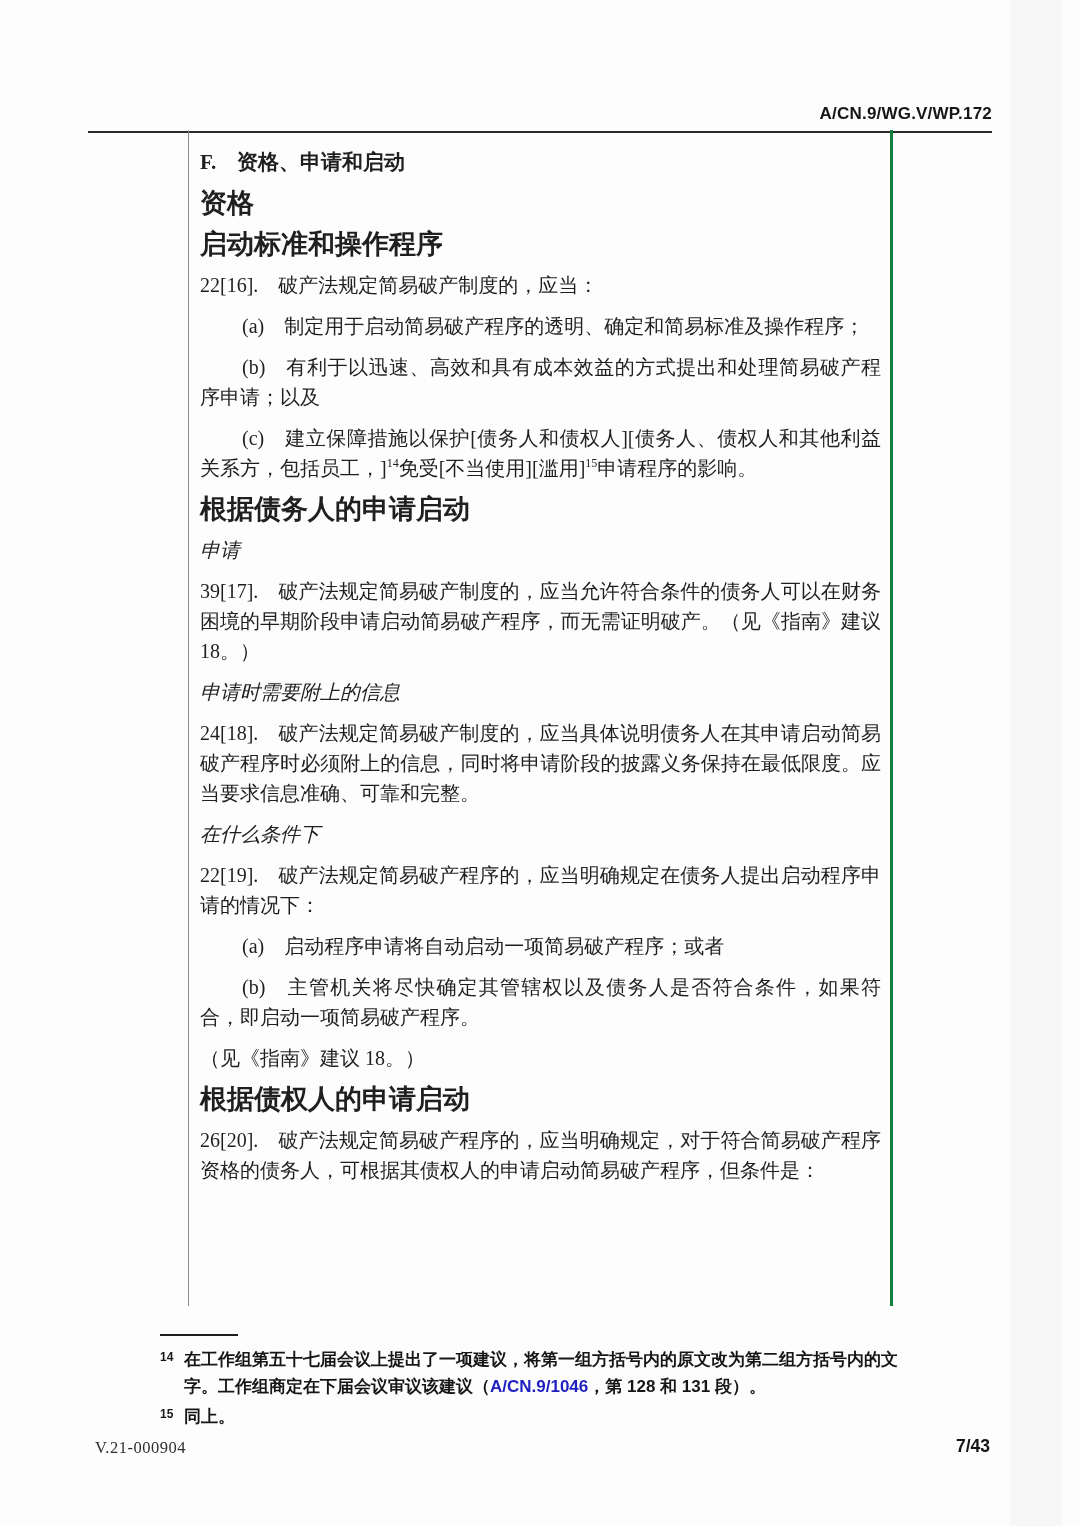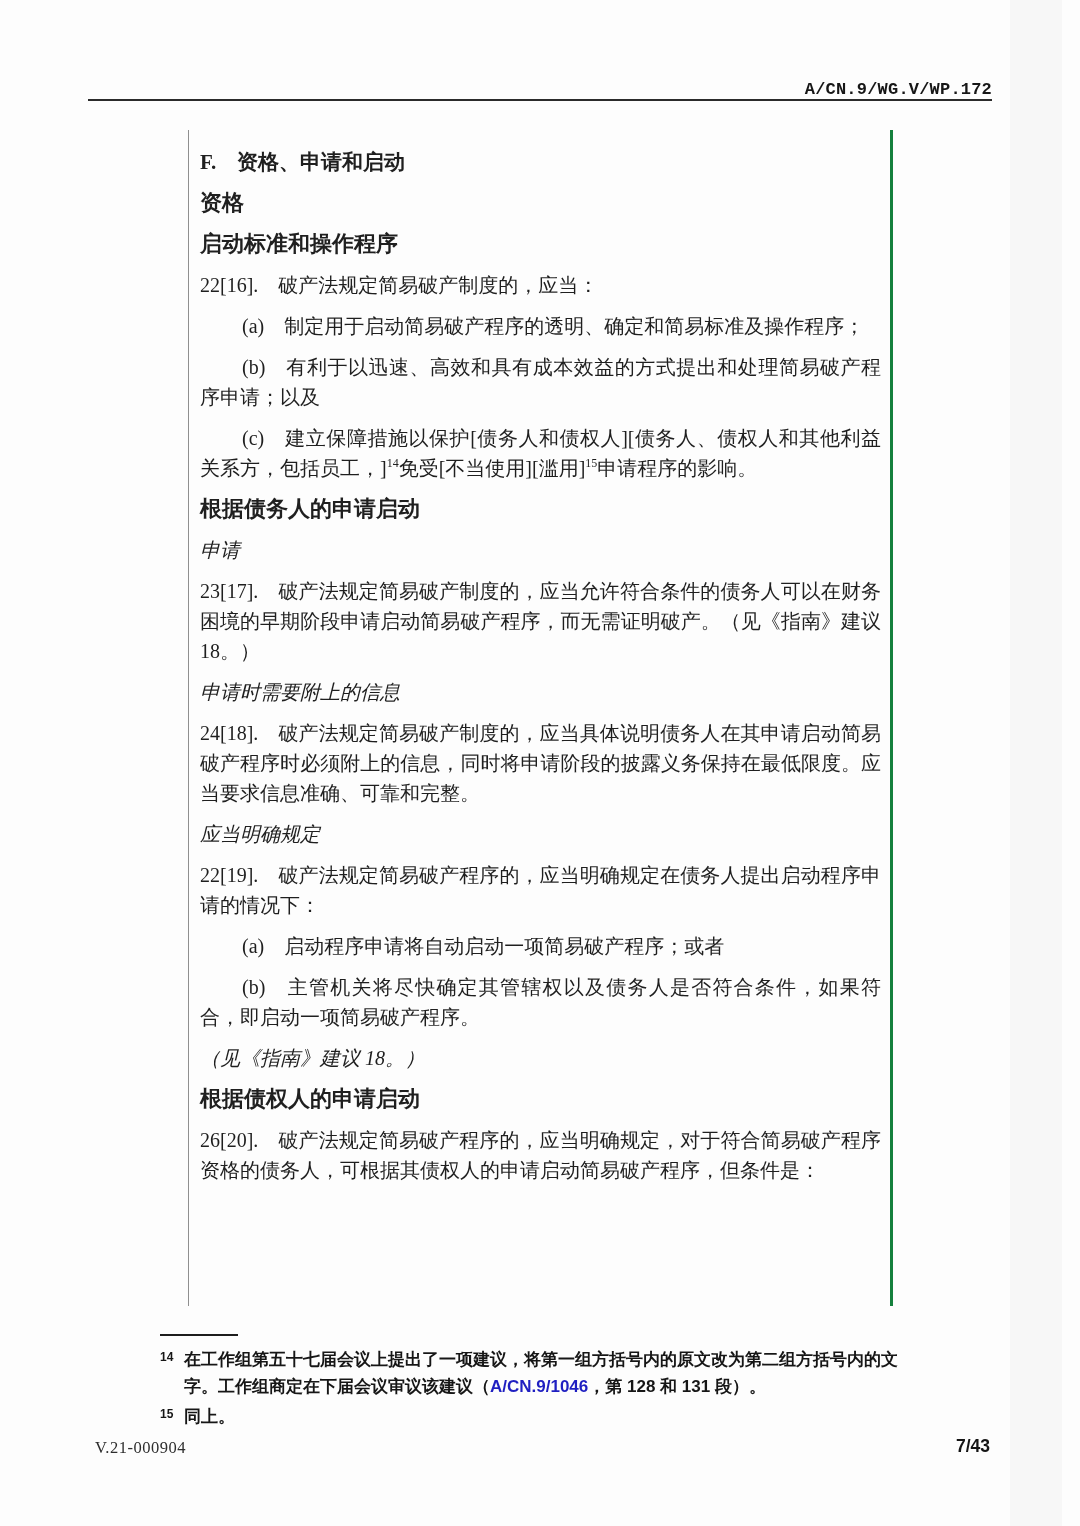--- a/index.html
+++ b/index.html
@@ -15,46 +15,47 @@
   }
   
   .page::after{
     content:"";
     position:absolute; top:0; bottom:0; right:18px; width:52px;
     background:rgba(0,0,0,0.025);
     pointer-events:none;
   }
   
   .doc-header{
-    position:absolute; top:80px; left:88px; width:904px;
+    position:absolute; top:104px; left:88px; width:904px;
     text-align:right;
-    font-family:Liberation Mono, monospace;
+    font-family:Liberation Sans, sans-serif;
     font-weight:bold; font-size:17px; letter-spacing:0.2px;
     color:#161616;
+    padding-bottom:7px;
     border-bottom:2px solid #2b2b2b;
   }
   
   .content-box{
     position:absolute; top:130px; left:188px;
     width:705px; height:1176px;
     border-left:1px solid #8f8f8f;
     border-right:3px solid #15803d;
     padding:6px 9px 0 11px;
     overflow:hidden;
     font-size:20px; line-height:30px;
     text-align:justify;
   }
   .content-box > *{ margin:11px 0; }
   .h-section{ font-weight:bold; font-size:21px; }
   .h-section .sec-num{ display:inline-block; width:37px; }
-  .h-bold{ font-weight:bold; font-size:22px; }
+  .h-bold{ font-weight:bold; font-size:27px; }
   .h-italic{ font-style:italic; font-size:20px; }
   .para{ }
   .sub{ text-indent:42px; }
-  .italic-para{ font-style:italic; }
+  .italic-para{ }
   sup.fn-ref{ font-size:12px; line-height:0; vertical-align:super; }
   
   .footnotes{
     position:absolute; top:1334px; left:158px; width:740px;
     font-family:"Liberation Sans","DejaVu Sans",sans-serif;
     font-weight:600; font-size:17px; line-height:27px; color:#161616;
     text-align:justify;
   }
   .fn-rule{ width:78px; border-top:2px solid #1d1d1d; margin:0 0 10px 2px; }
   .fn{ position:relative; padding-left:26px; margin-bottom:3px; }
@@ -96,27 +97,27 @@
     <p class="sub">(a)　制定用于启动简易破产程序的透明、确定和简易标准及操作程序；</p>
 
     <p class="sub">(b)　有利于以迅速、高效和具有成本效益的方式提出和处理简易破产程序申请；以及</p>
 
     <p class="sub"><span>(c)　建立保障措施以保护[债务人和债权人][债务人、债权人和其他利益关系方，包括员工，]</span><sup class="fn-ref">14</sup><span>免受[不当使用][滥用]</span><sup class="fn-ref">15</sup><span>申请程序的影响。</span></p>
 
     <p class="h-bold">根据债务人的申请启动</p>
 
     <p class="h-italic">申请</p>
 
-    <p class="para">23[17].　破产法规定简易破产制度的，应当允许符合条件的债务人可以在财务困境的早期阶段申请启动简易破产程序，而无需证明破产。（见《指南》建议 18。）</p>
+    <p class="para">39[17].　破产法规定简易破产制度的，应当允许符合条件的债务人可以在财务困境的早期阶段申请启动简易破产程序，而无需证明破产。（见《指南》建议 18。）</p>
 
     <p class="h-italic">申请时需要附上的信息</p>
 
     <p class="para">24[18].　破产法规定简易破产制度的，应当具体说明债务人在其申请启动简易破产程序时必须附上的信息，同时将申请阶段的披露义务保持在最低限度。应当要求信息准确、可靠和完整。</p>
 
-    <p class="h-italic">应当明确规定</p>
+    <p class="h-italic">在什么条件下</p>
 
     <p class="para">22[19].　破产法规定简易破产程序的，应当明确规定在债务人提出启动程序申请的情况下：</p>
 
     <p class="sub">(a)　启动程序申请将自动启动一项简易破产程序；或者</p>
 
     <p class="sub">(b)　主管机关将尽快确定其管辖权以及债务人是否符合条件，如果符合，即启动一项简易破产程序。</p>
 
     <p class="italic-para">（见《指南》建议 18。）</p>
 
     <p class="h-bold">根据债权人的申请启动</p>

